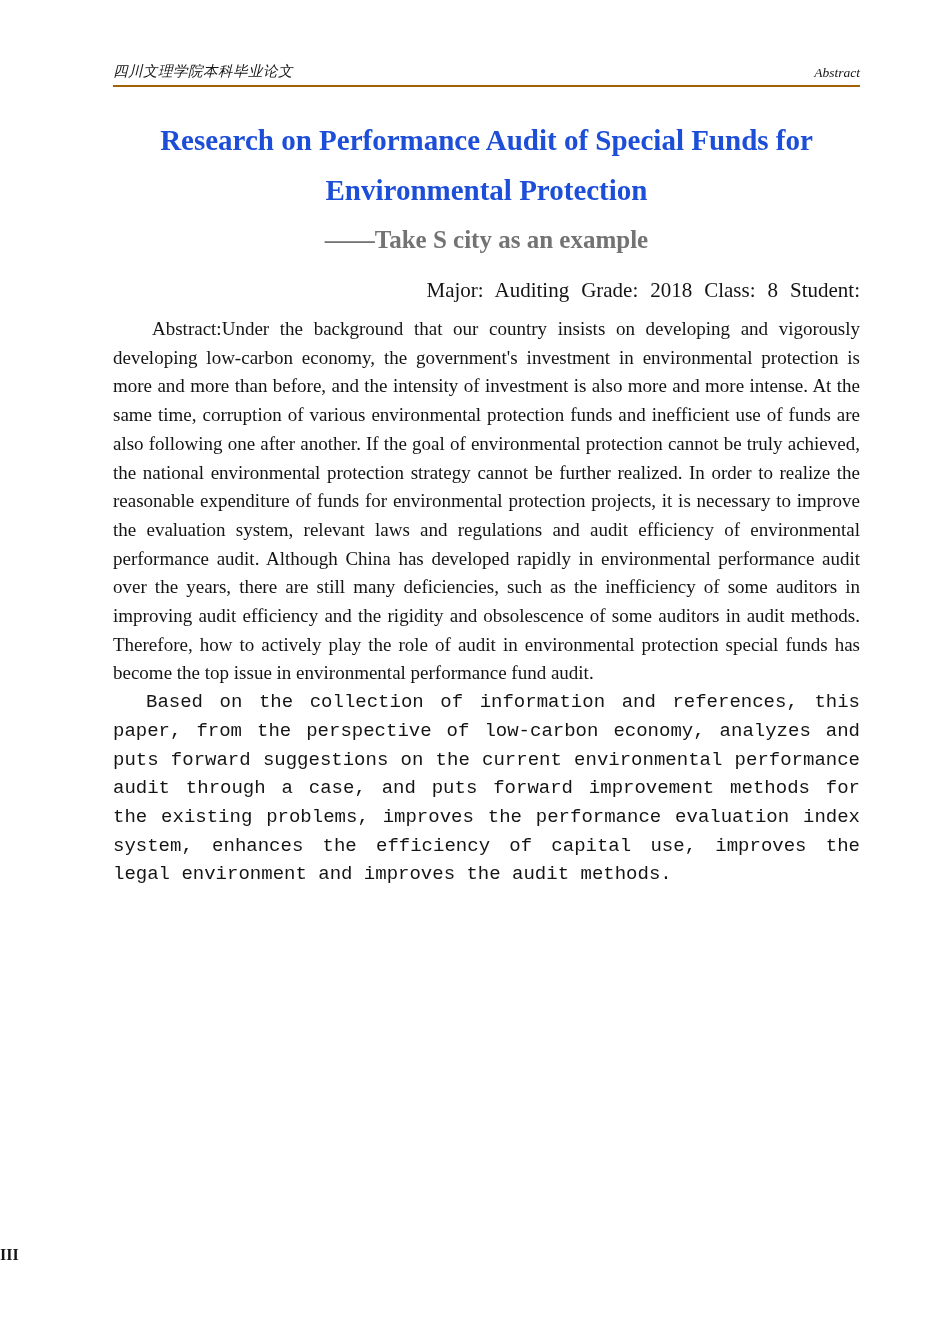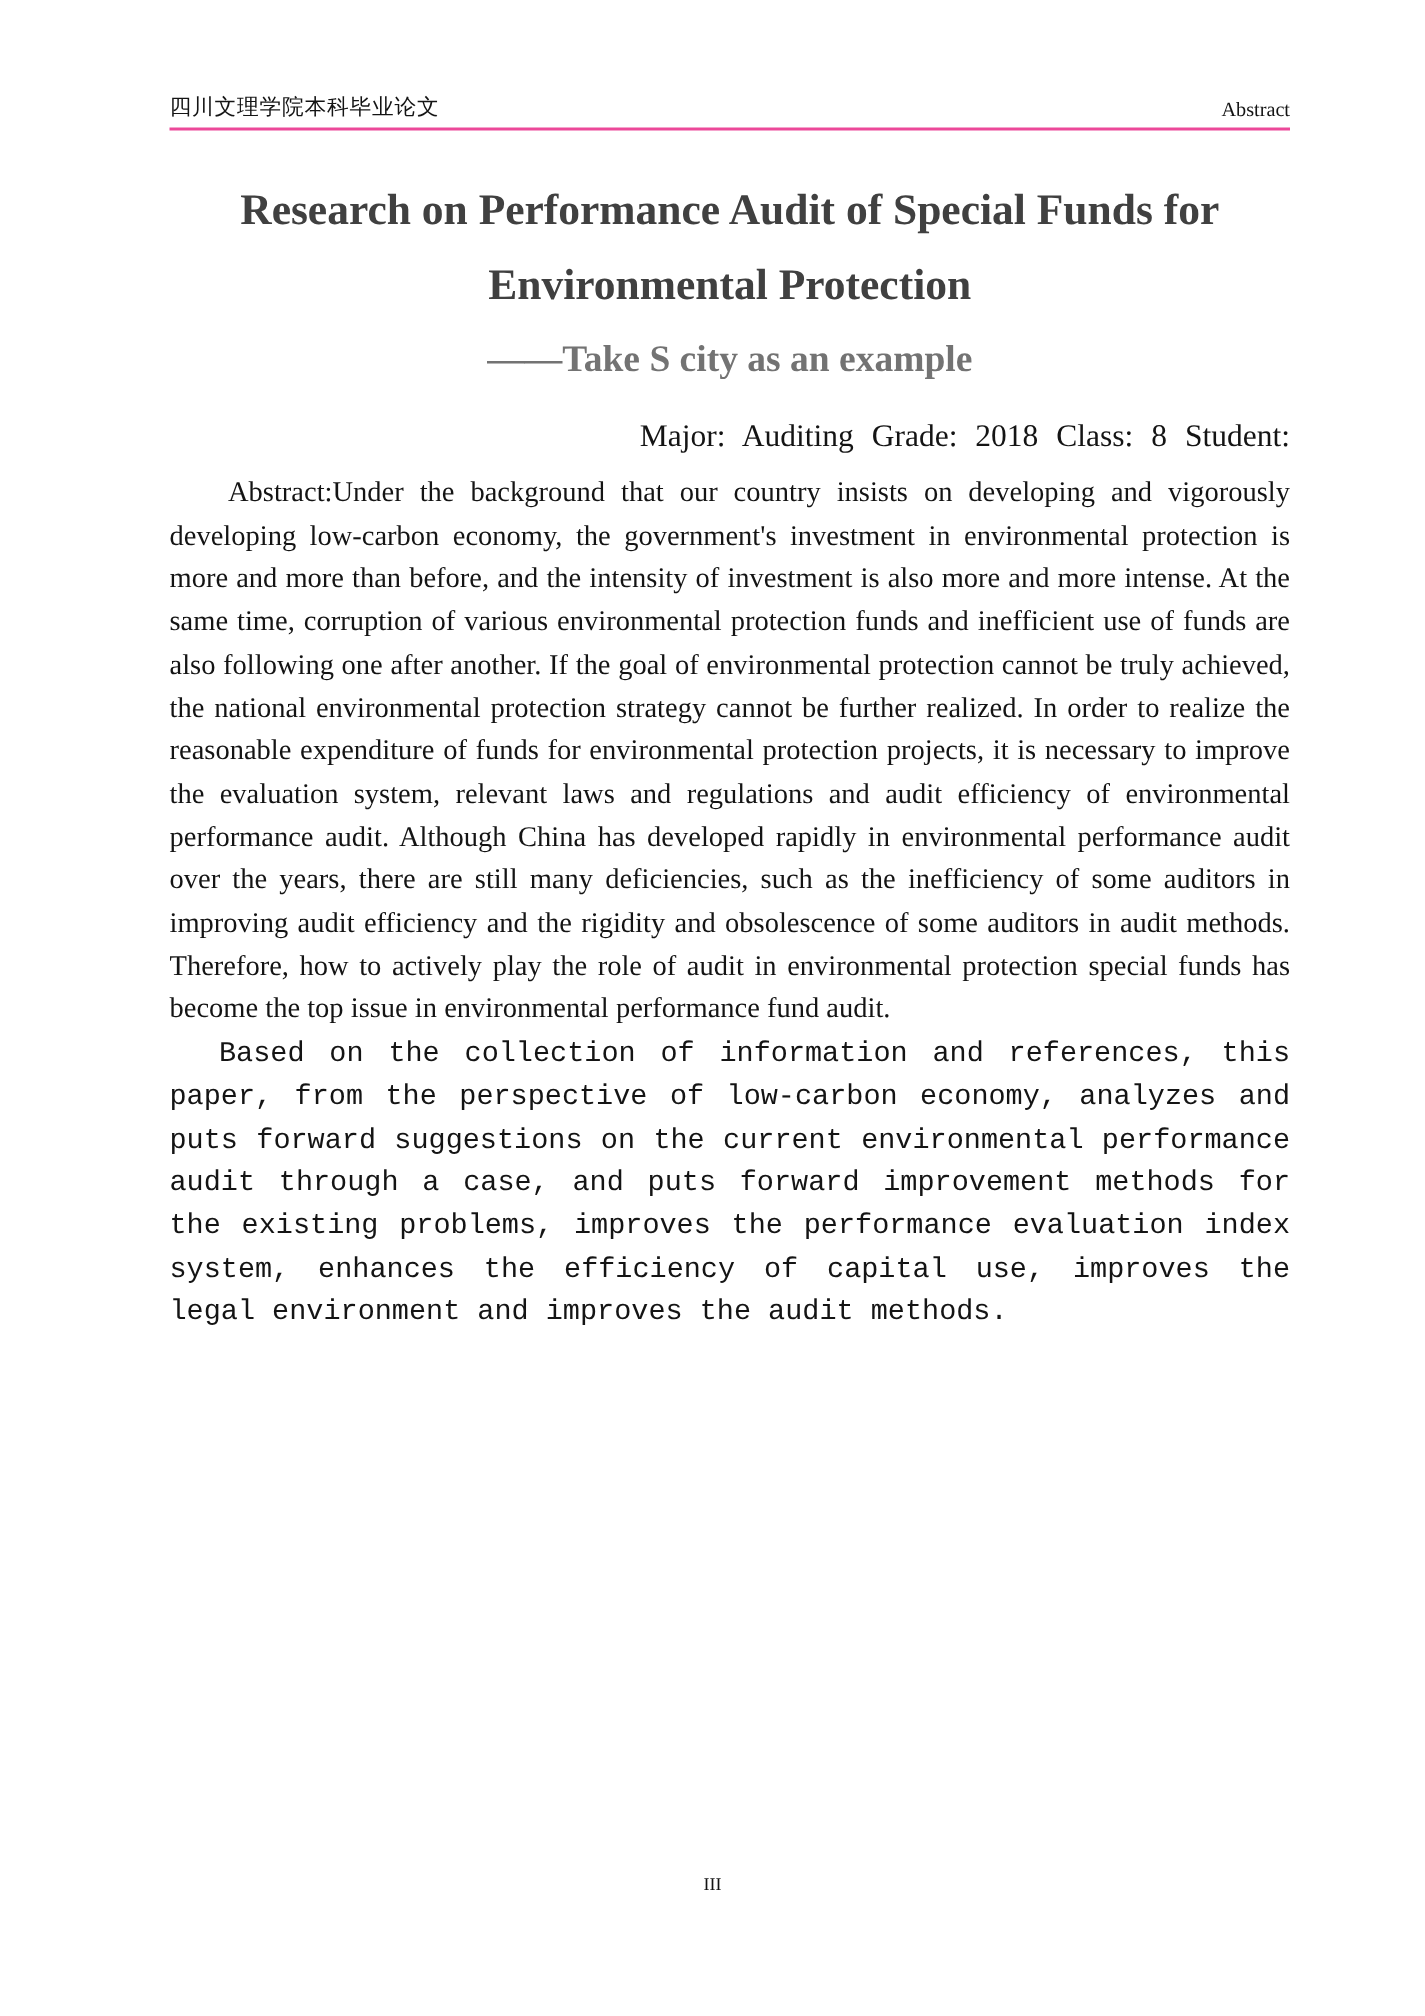--- a/index.html
+++ b/index.html
@@ -22,23 +22,24 @@
   }
   
   .running-header {
     position: absolute;
     top: 62px;
     left: 113px;
     width: 747px;
     display: flex;
     justify-content: space-between;
     align-items: flex-end;
-    border-bottom: 2px solid #ec4899;
+    border-bottom: 2px solid #a16207;
     padding-bottom: 4px;
     box-sizing: border-box;
+    font-style: italic;
   }
   .running-header .left {
     font-size: 14.5px;
     letter-spacing: 0.5px;
   }
   .running-header .right {
     font-size: 13.5px;
   }
   
   .content {
@@ -46,21 +47,21 @@
     top: 90px;
     left: 113px;
     width: 747px;
   }
   .thesis-title {
     font-size: 29px;
     font-weight: bold;
     line-height: 50px;
     text-align: center;
     margin: 25px 0 0 0;
-    color: #404040;
+    color: #1d4ed8;
   }
   .thesis-subtitle {
     font-size: 25px;
     font-weight: bold;
     line-height: 50px;
     text-align: center;
     margin: 0;
     color: #737373;
   }
   .byline {
@@ -79,22 +80,22 @@
   .indent-lg { text-indent: 39px; }
   .indent-md { text-indent: 33px; font-family: Liberation Mono, monospace; }
   .inline-label { font-weight: normal; }
   .keywords-para { margin-top: 2px; }
   
   .page-footer {
     position: absolute;
     bottom: 80px;
     left: 0;
     width: 100%;
-    text-align: center;
-    font-size: 12px;
+    font-size: 16px;
+    font-weight: bold;
   }
 </style>
 </head>
 <body>
 
 <div class="page">
 
   <div class="running-header">
     <span class="left">四川文理学院本科毕业论文</span>
     <span class="right">Abstract</span>

